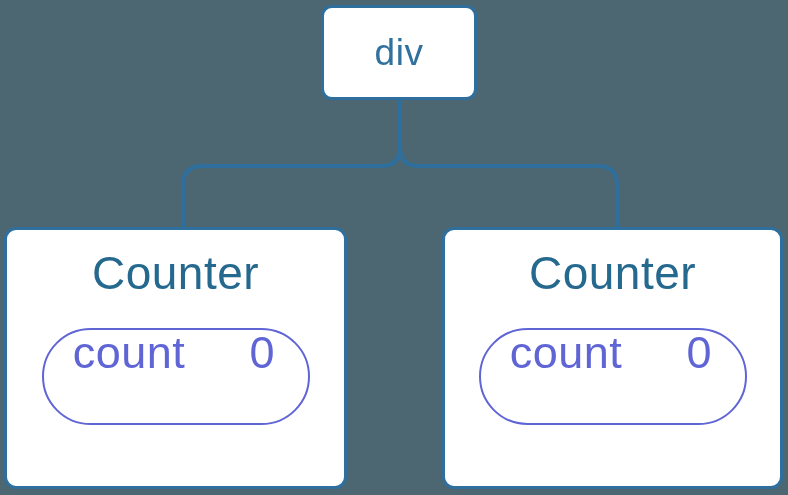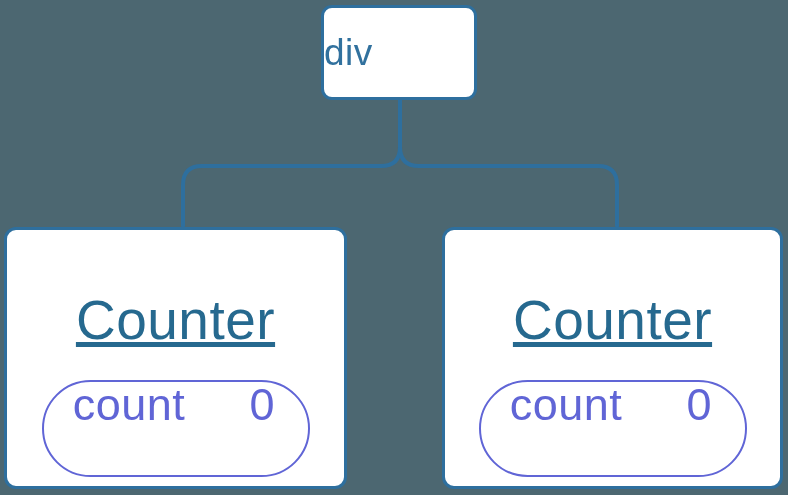--- a/index.html
+++ b/index.html
@@ -32,47 +32,46 @@
     stroke-width: 4;
     stroke-linecap: round;
   }
   .root-node {
     position: absolute;
     left: 321px; top: 5px;
     width: 156px; height: 95px;
     background: var(--node-fill);
     border: 3.5px solid var(--node-border);
     border-radius: 11px;
-    display: flex; align-items: center; 
+    display: flex; align-items: center; justify-content: center;
   }
   .root-label {
     font-size: 37px;
     color: var(--tag-text);
     letter-spacing: 0.5px;
   }
   .counter-card {
     position: absolute;
     top: 227px;
     height: 262px;
     background: var(--node-fill);
     border: 3.5px solid var(--node-border);
     border-radius: 12px;
     display: flex;
     flex-direction: column;
     align-items: center;
   }
   .counter-card.left  { left: 4px;   width: 343px; }
   .counter-card.right { left: 442px; width: 341px; }
   .counter-title {
-    margin-top: 63px;
-    font-size: 55px;
+    margin-top: 20px;
+    font-size: 46px;
     line-height: 1;
     color: var(--component-text);
     letter-spacing: 0.5px;
-    text-decoration: underline;
   }
   .state-pill {
     margin-top: 32px;
     width: 268px; height: 97px;
     border: 2.5px solid var(--state-accent);
     border-radius: 49px;
     display: flex;
     align-items: flex-start;
     overflow: hidden;
   }

